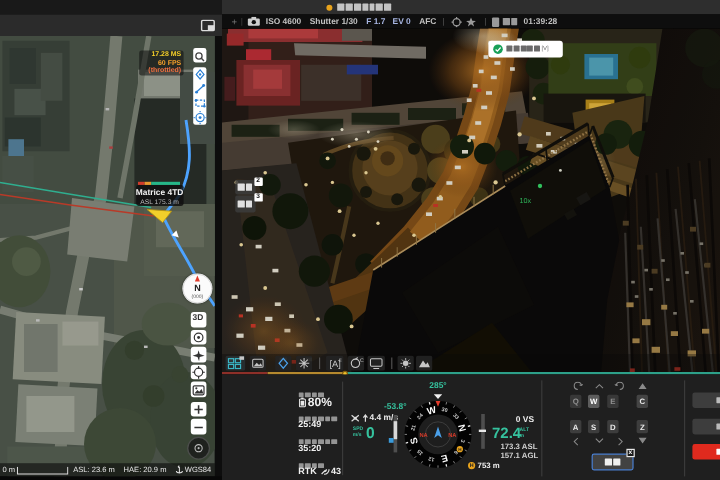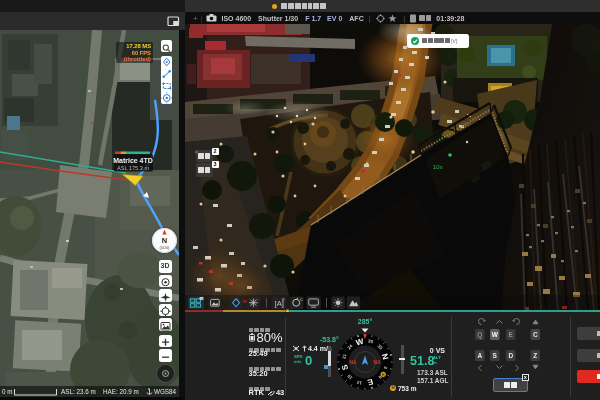--- a/index.html
+++ b/index.html
@@ -640,21 +640,21 @@
   <div class="abs" style="left:185px;top:310px;width:38px;height:2.4px;background:#8d2f28;"></div>
   <div class="abs" style="left:223px;top:310px;width:64px;height:2.4px;background:#b5892e;"></div>
   <div class="abs" style="left:287px;top:310px;width:313px;height:2.4px;background:#2da089;"></div>
   <div class="abs" style="left:284.5px;top:308.5px;width:5px;height:5px;border-radius:50%;background:#f0c02a;border:0.8px solid #805c10;box-sizing:border-box;"></div>
 
   <div class="abs" style="left:185px;top:312.4px;width:415px;height:87.6px;background:#1f1f1f;">
 
     <div class="abs" style="left:63.5px;top:7.5px;">
       <span class="cjk" style="width:4.6px;height:4.2px;background:#949494;"></span><span class="cjk" style="width:4.6px;height:4.2px;background:#949494;margin-left:1px;"></span><span class="cjk" style="width:4.6px;height:4.2px;background:#949494;margin-left:1px;"></span><span class="cjk" style="width:4.6px;height:4.2px;background:#949494;margin-left:1px;"></span>
     </div>
-    <div class="abs row" style="left:63.5px;top:17.5px;color:#f0f0f0;font-size:13px;font-weight:normal;">
+    <div class="abs row" style="left:63.5px;top:17.5px;color:#f0f0f0;font-size:10px;font-weight:bold;">
       <svg width="6" height="8.5" viewBox="0 0 6 8.5" style="margin-right:2px;">
           <rect x="0.5" y="1.5" width="5" height="6.5" rx="0.8" fill="none" stroke="#e8e8e8" stroke-width="0.9"></rect>
           <rect x="2" y="0.2" width="2" height="1.3" fill="#e8e8e8"></rect>
           <rect x="1.5" y="3" width="3" height="4" fill="#e8e8e8"></rect>
         </svg>
       80%
     </div>
     <div class="abs" style="left:63.5px;top:28px;">
       <span class="cjk" style="width:4.6px;height:4.2px;background:#949494;"></span><span class="cjk" style="width:4.6px;height:4.2px;background:#949494;margin-left:1px;"></span><span class="cjk" style="width:4.6px;height:4.2px;background:#949494;margin-left:1px;"></span><span class="cjk" style="width:4.6px;height:4.2px;background:#949494;margin-left:1px;"></span><span class="cjk" style="width:4.6px;height:4.2px;background:#949494;margin-left:1px;"></span><span class="cjk" style="width:4.6px;height:4.2px;background:#949494;margin-left:1px;"></span>
     </div>
@@ -738,21 +738,21 @@
       <text x="13.5" y="31" font-size="4.8" font-weight="bold" fill="#d23a2a" font-family="Liberation Sans">NA</text>
       <text x="37.5" y="31" font-size="4.8" font-weight="bold" fill="#d23a2a" font-family="Liberation Sans">NA</text>
       <path d="M29 22.5 L32.2 32 L29 29.8 L25.8 32 Z" fill="#4a9fe8"></path>
       <circle cx="47.2" cy="41.3" r="2.6" fill="#e8a31c"></circle>
       <text x="47.2" y="42.9" font-size="3.8" font-weight="bold" fill="#222" text-anchor="middle" font-family="Liberation Sans">H</text>
       </svg>
 
     <div class="abs" style="left:215.5px;top:33px;width:3px;height:29px;background:#4e4e4e;"></div>
     <div class="abs" style="left:214px;top:46px;width:6px;height:2px;background:#e8e8e8;"></div>
     <div class="abs" style="left:230px;top:35px;width:30px;text-align:right;color:#f0f0f0;font-size:7px;font-weight:bold;">0 VS</div>
-    <div class="abs" style="left:225px;top:42px;color:#35c29e;font-size:12.5px;font-weight:bold;">51.8</div>
+    <div class="abs" style="left:225px;top:42px;color:#35c29e;font-size:12.5px;font-weight:bold;">72.4</div>
     <div class="abs" style="left:248px;top:44px;color:#35c29e;font-size:4.2px;font-weight:bold;line-height:4.6px;">ALT<br>m</div>
     <div class="abs" style="left:232px;top:56.5px;color:#cfcfcf;font-size:6.5px;font-weight:bold;">173.3 ASL</div>
     <div class="abs" style="left:232px;top:64.5px;color:#cfcfcf;font-size:6.5px;font-weight:bold;">157.1 AGL</div>
     <div class="abs row" style="left:205px;top:72.5px;color:#f0f0f0;font-size:6.5px;font-weight:bold;">
       <div style="width:6px;height:6px;border-radius:50%;background:#e8a31c;margin-right:2px;color:#222;font-size:4.5px;text-align:center;line-height:6px;">H</div>753 m
     </div>
     <div class="abs" style="left:265.5px;top:5px;width:1px;height:80px;background:#3a3a3a;"></div>
 
     <svg class="abs" style="left:290px;top:6px;" width="70" height="55" viewBox="0 0 70 55">
       <g stroke="#8a8a8a" stroke-width="0.85" fill="none">

